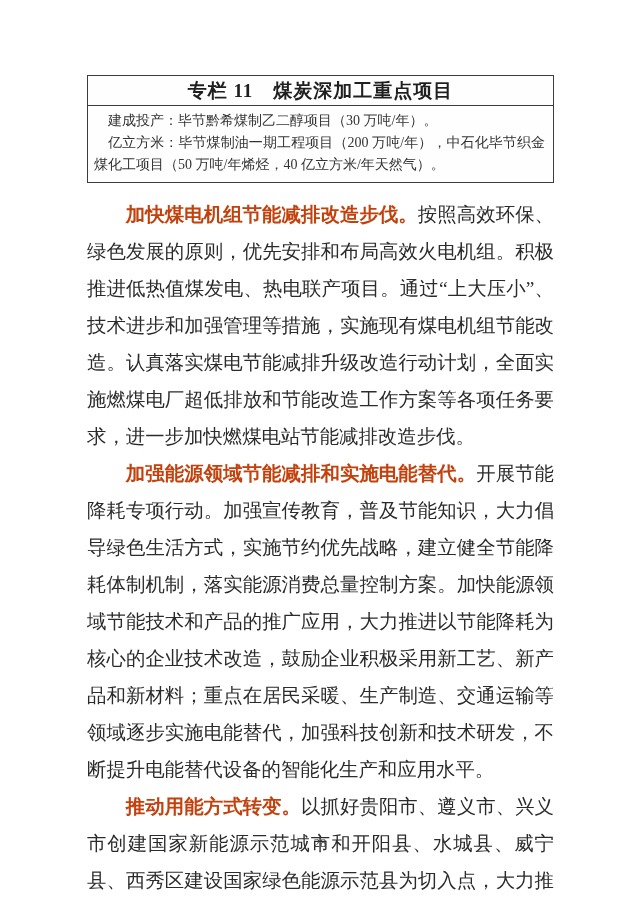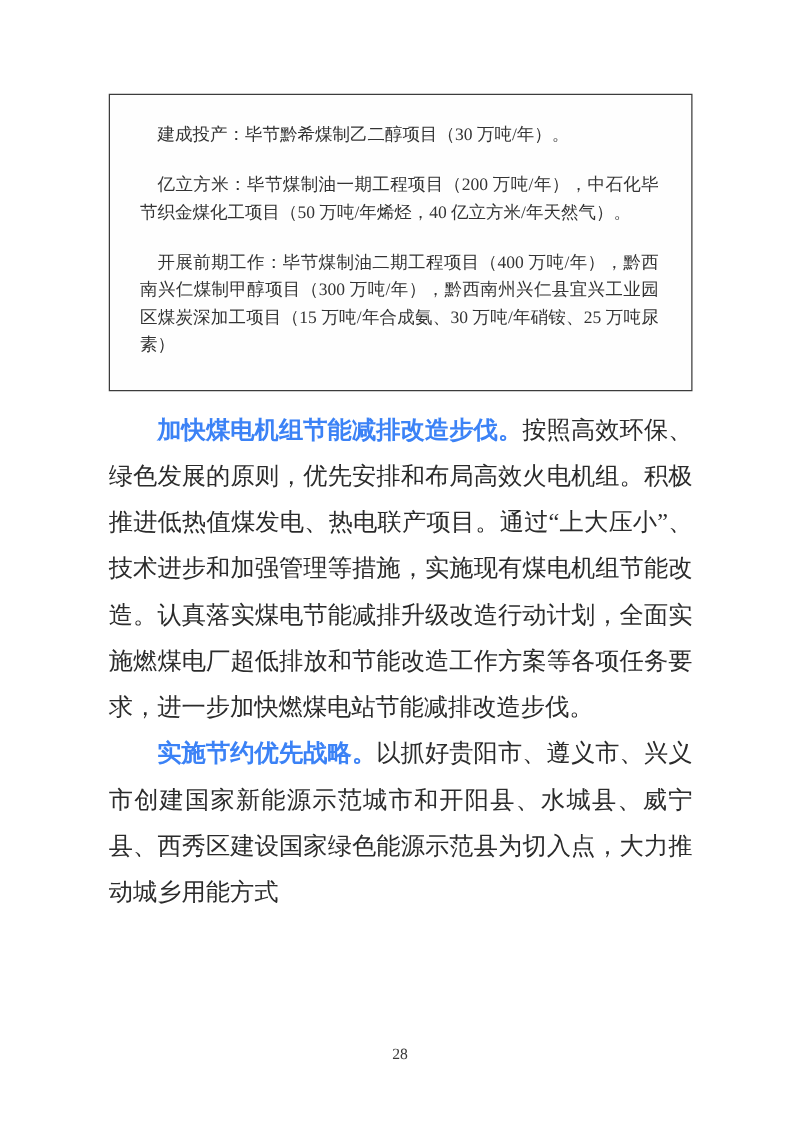--- a/index.html
+++ b/index.html
@@ -32,59 +32,60 @@
     color: #1f1f1f;
   }
   .box-body {
     padding: 4px 8px 6px 6px;
     font-size: 14px;
     line-height: 22px;
     text-align: justify;
     color: #333333;
   }
   .box-body p {
-    margin: 18px;
+    margin: 0;
     text-indent: 1em;
   }
   
   .main-text {
     margin-top: 13px;
     font-size: 19.4px;
     line-height: 37px;
     text-align: justify;
     color: #2b2b2b;
   }
   .main-text p {
     margin: 0;
     text-indent: 2em;
   }
-  .lead { font-weight: bold; color: #3b82f6; }
+  .lead { font-weight: bold; color: #c2410c; }
   
   .footer {
     position: absolute;
     left: 0; top: 836px;
     width: 640px;
     text-align: center;
     font-size: 12.5px;
     color: #3a3a3a;
   }
 </style>
 </head>
 <body>
 
 <div class="page">
 
   <div class="callout-box">
+    <div class="box-title">专栏 11　煤炭深加工重点项目</div>
     <div class="box-body">
       <p><span>建成投产：</span><span>毕节黔希煤制乙二醇项目（30 万吨/年）。</span></p>
       <p><span>亿立方米：</span><span>毕节煤制油一期工程项目（200 万吨/年），中石化毕节织金煤化工项目（50 万吨/年烯烃，40 亿立方米/年天然气）。</span></p>
-      <p><span>开展前期工作：</span><span>毕节煤制油二期工程项目（400 万吨/年），黔西南兴仁煤制甲醇项目（300 万吨/年），黔西南州兴仁县宜兴工业园区煤炭深加工项目（15 万吨/年合成氨、30 万吨/年硝铵、25 万吨尿素）</span></p>
     </div>
   </div>
 
   <div class="main-text">
     <p><span class="lead">加快煤电机组节能减排改造步伐。</span><span>按照高效环保、绿色发展的原则，优先安排和布局高效火电机组。积极推进低热值煤发电、热电联产项目。通过“上大压小”、技术进步和加强管理等措施，实施现有煤电机组节能改造。认真落实煤电节能减排升级改造行动计划，全面实施燃煤电厂超低排放和节能改造工作方案等各项任务要求，进一步加快燃煤电站节能减排改造步伐。</span></p>
-    <p><span class="lead">实施节约优先战略。</span><span>以抓好贵阳市、遵义市、兴义市创建国家新能源示范城市和开阳县、水城县、威宁县、西秀区建设国家绿色能源示范县为切入点，大力推动城乡用能方式</span></p>
+    <p><span class="lead">加强能源领域节能减排和实施电能替代。</span><span>开展节能降耗专项行动。加强宣传教育，普及节能知识，大力倡导绿色生活方式，实施节约优先战略，建立健全节能降耗体制机制，落实能源消费总量控制方案。加快能源领域节能技术和产品的推广应用，大力推进以节能降耗为核心的企业技术改造，鼓励企业积极采用新工艺、新产品和新材料；重点在居民采暖、生产制造、交通运输等领域逐步实施电能替代，加强科技创新和技术研发，不断提升电能替代设备的智能化生产和应用水平。</span></p>
+    <p><span class="lead">推动用能方式转变。</span><span>以抓好贵阳市、遵义市、兴义市创建国家新能源示范城市和开阳县、水城县、威宁县、西秀区建设国家绿色能源示范县为切入点，大力推动城乡用能方式</span></p>
   </div>
 
 </div>
 
 <div class="footer">28</div>
 
 </body></html>

